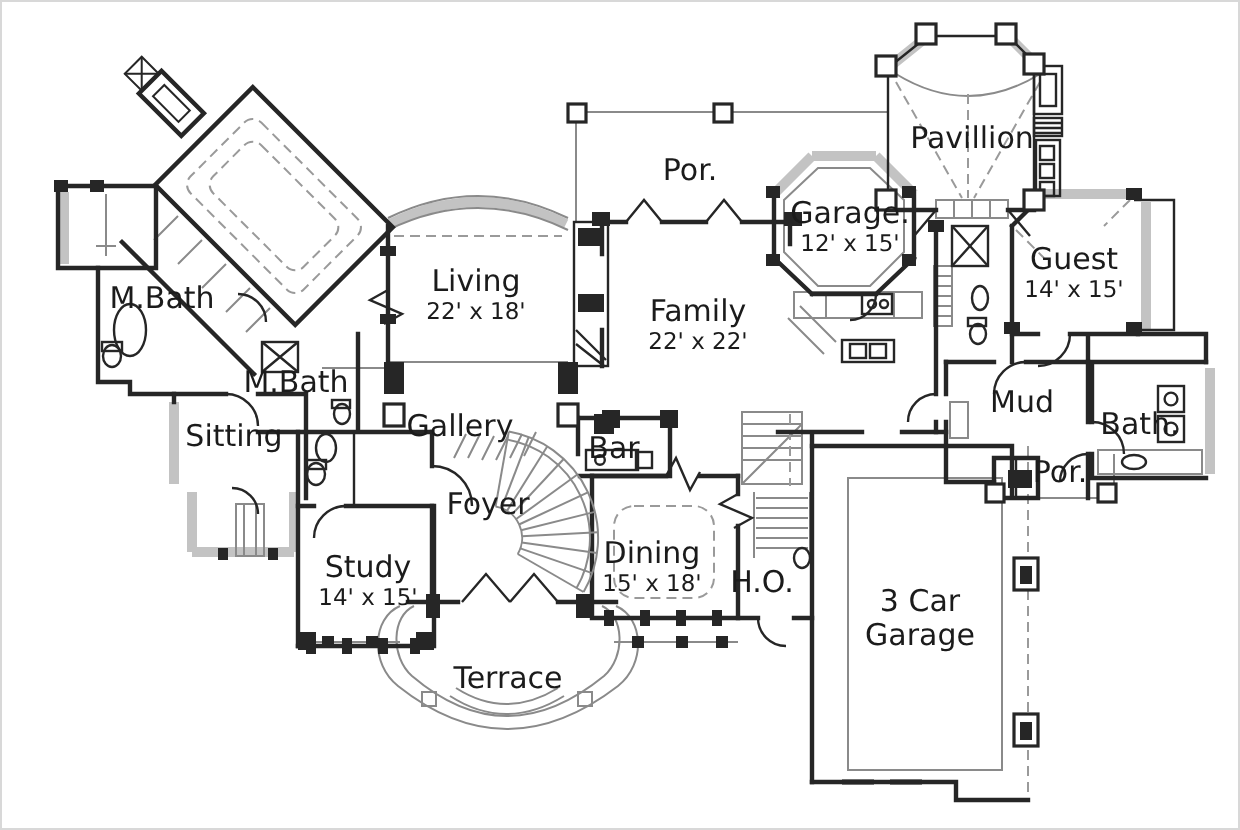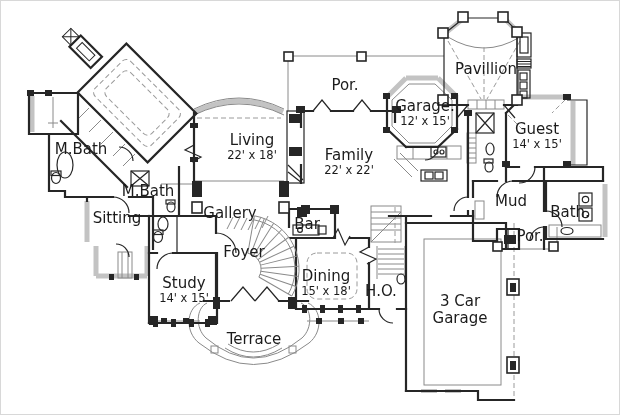--- a/index.html
+++ b/index.html
@@ -285,21 +285,21 @@
 <div class="lbl" style="left:183px;top:289px">
   <span class="nm">Study</span>
   <span class="dm">14' x 15'</span>
 </div>
 <div class="lbl" style="left:243px;top:251px">
   <span class="nm">Foyer</span>
 </div>
 <div class="lbl" style="left:229px;top:212px">
   <span class="nm">Gallery</span>
 </div>
-<div class="lbl" style="left:251px;top:146px">
+<div class="lbl" style="left:237px;top:146px">
   <span class="nm">Living</span>
   <span class="dm">22' x 18'</span>
 </div>
 <div class="lbl" style="left:253px;top:338px">
   <span class="nm">Terrace</span>
 </div>
 <div class="lbl" style="left:306px;top:223px">
   <span class="nm">Bar</span>
 </div>
 <div class="lbl" style="left:325px;top:282px">

